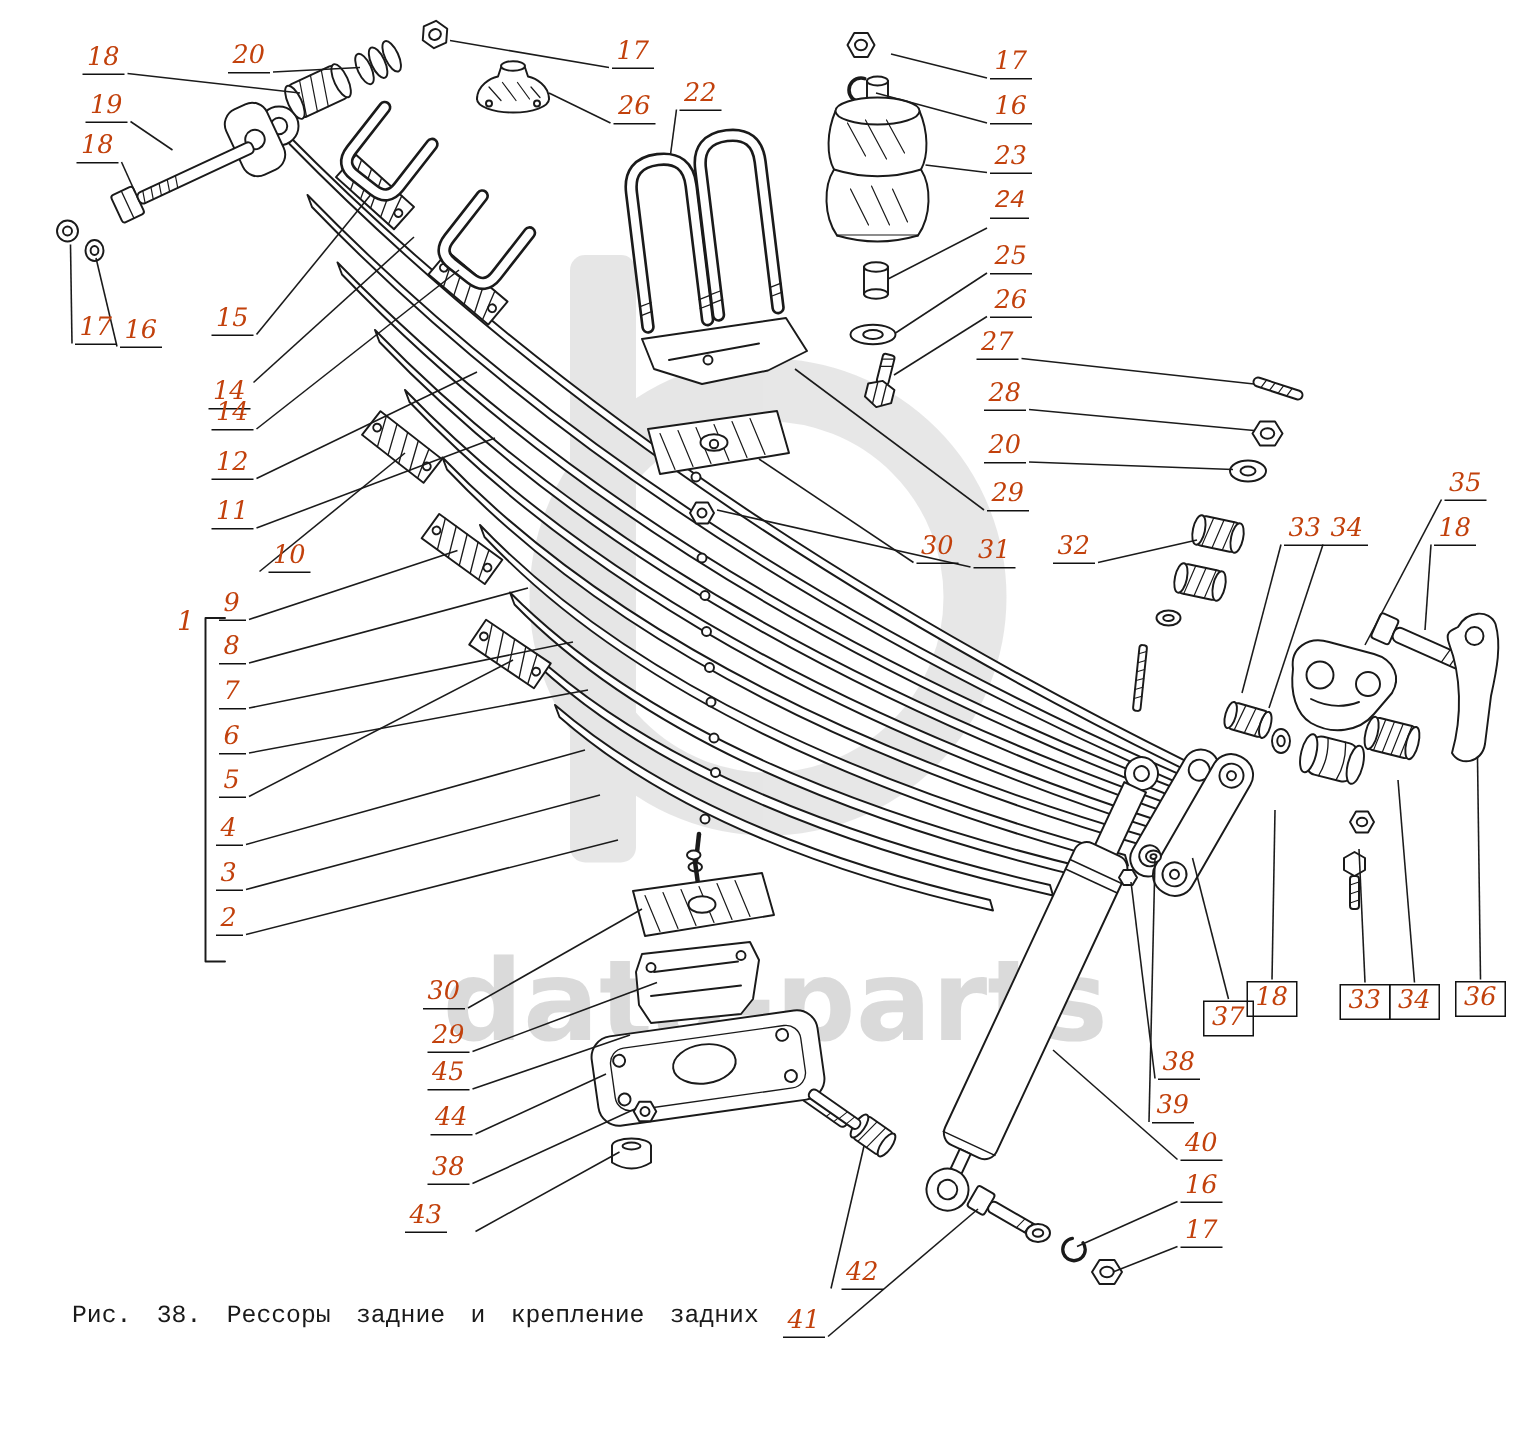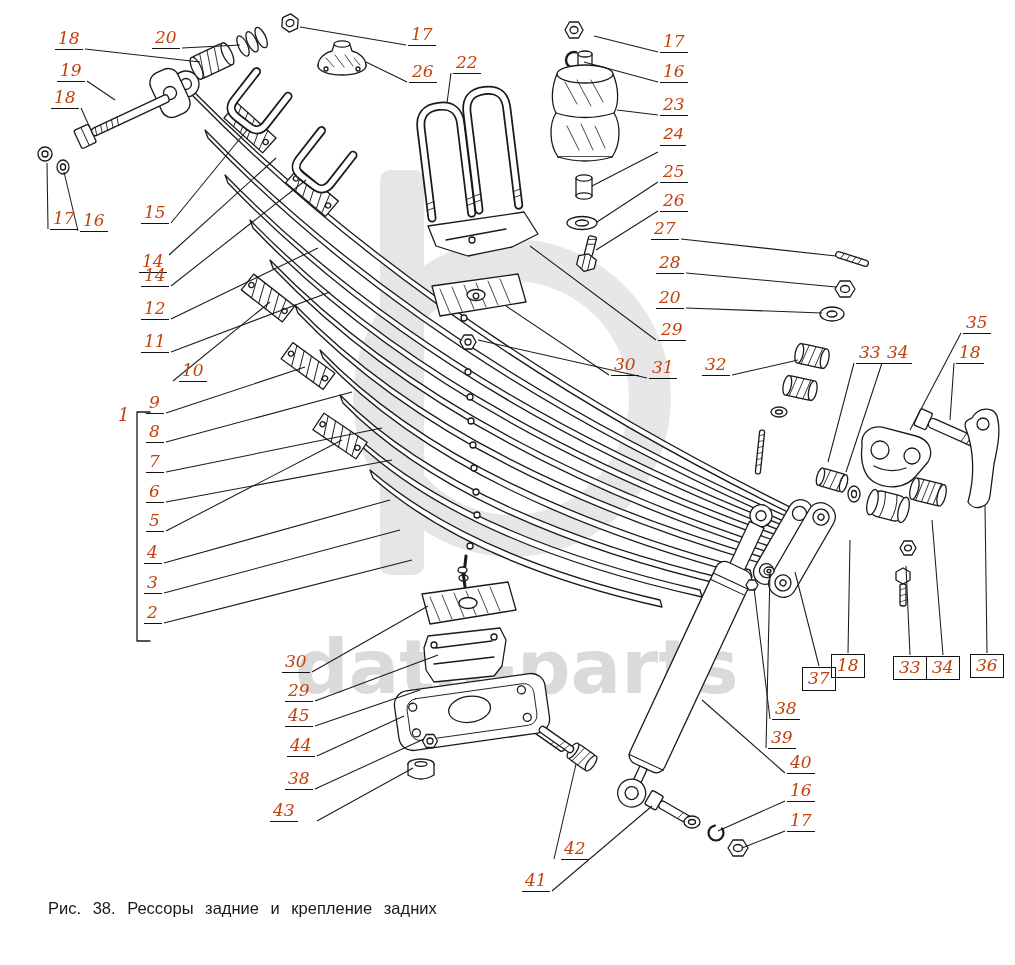--- a/index.html
+++ b/index.html
@@ -5,21 +5,21 @@
   html,body{margin:0;padding:0;background:#fff;}
   .stage{position:relative;width:1015px;height:965px;background:#fff;overflow:hidden;
          font-family:"DejaVu Serif",serif;}
   .stage > svg{position:absolute;left:0;top:0;}
   #callouts{position:absolute;left:0;top:0;width:100%;height:100%;}
   .callout{position:absolute;font:italic 17px/17px "DejaVu Serif",serif;color:#c2410c;
            padding:0 3px 2px;border-bottom:1.3px solid #111;min-width:12px;
            background:transparent;white-space:nowrap;}
   .callout.boxed{border:1.3px solid #111;padding:2px 5px 3px;}
   .callout.plain{border:none;font-size:18px;}
-  .caption{position:absolute;left:48px;top:897px;font-family:Liberation Sans, sans-serif;
+  .caption{position:absolute;left:48px;top:866px;font-family:Liberation Mono, monospace;
            font-size:16.5px;color:#1a1a1a;line-height:1.35;}
   .caption .cap1{word-spacing:7px;}
   .caption .cap2{margin-left:70px;}
 </style>
 </head>
 <body>
 
 <div class="stage">
 
 <svg width="1015" height="965" viewBox="0 0 1015 965" xmlns="http://www.w3.org/2000/svg">

